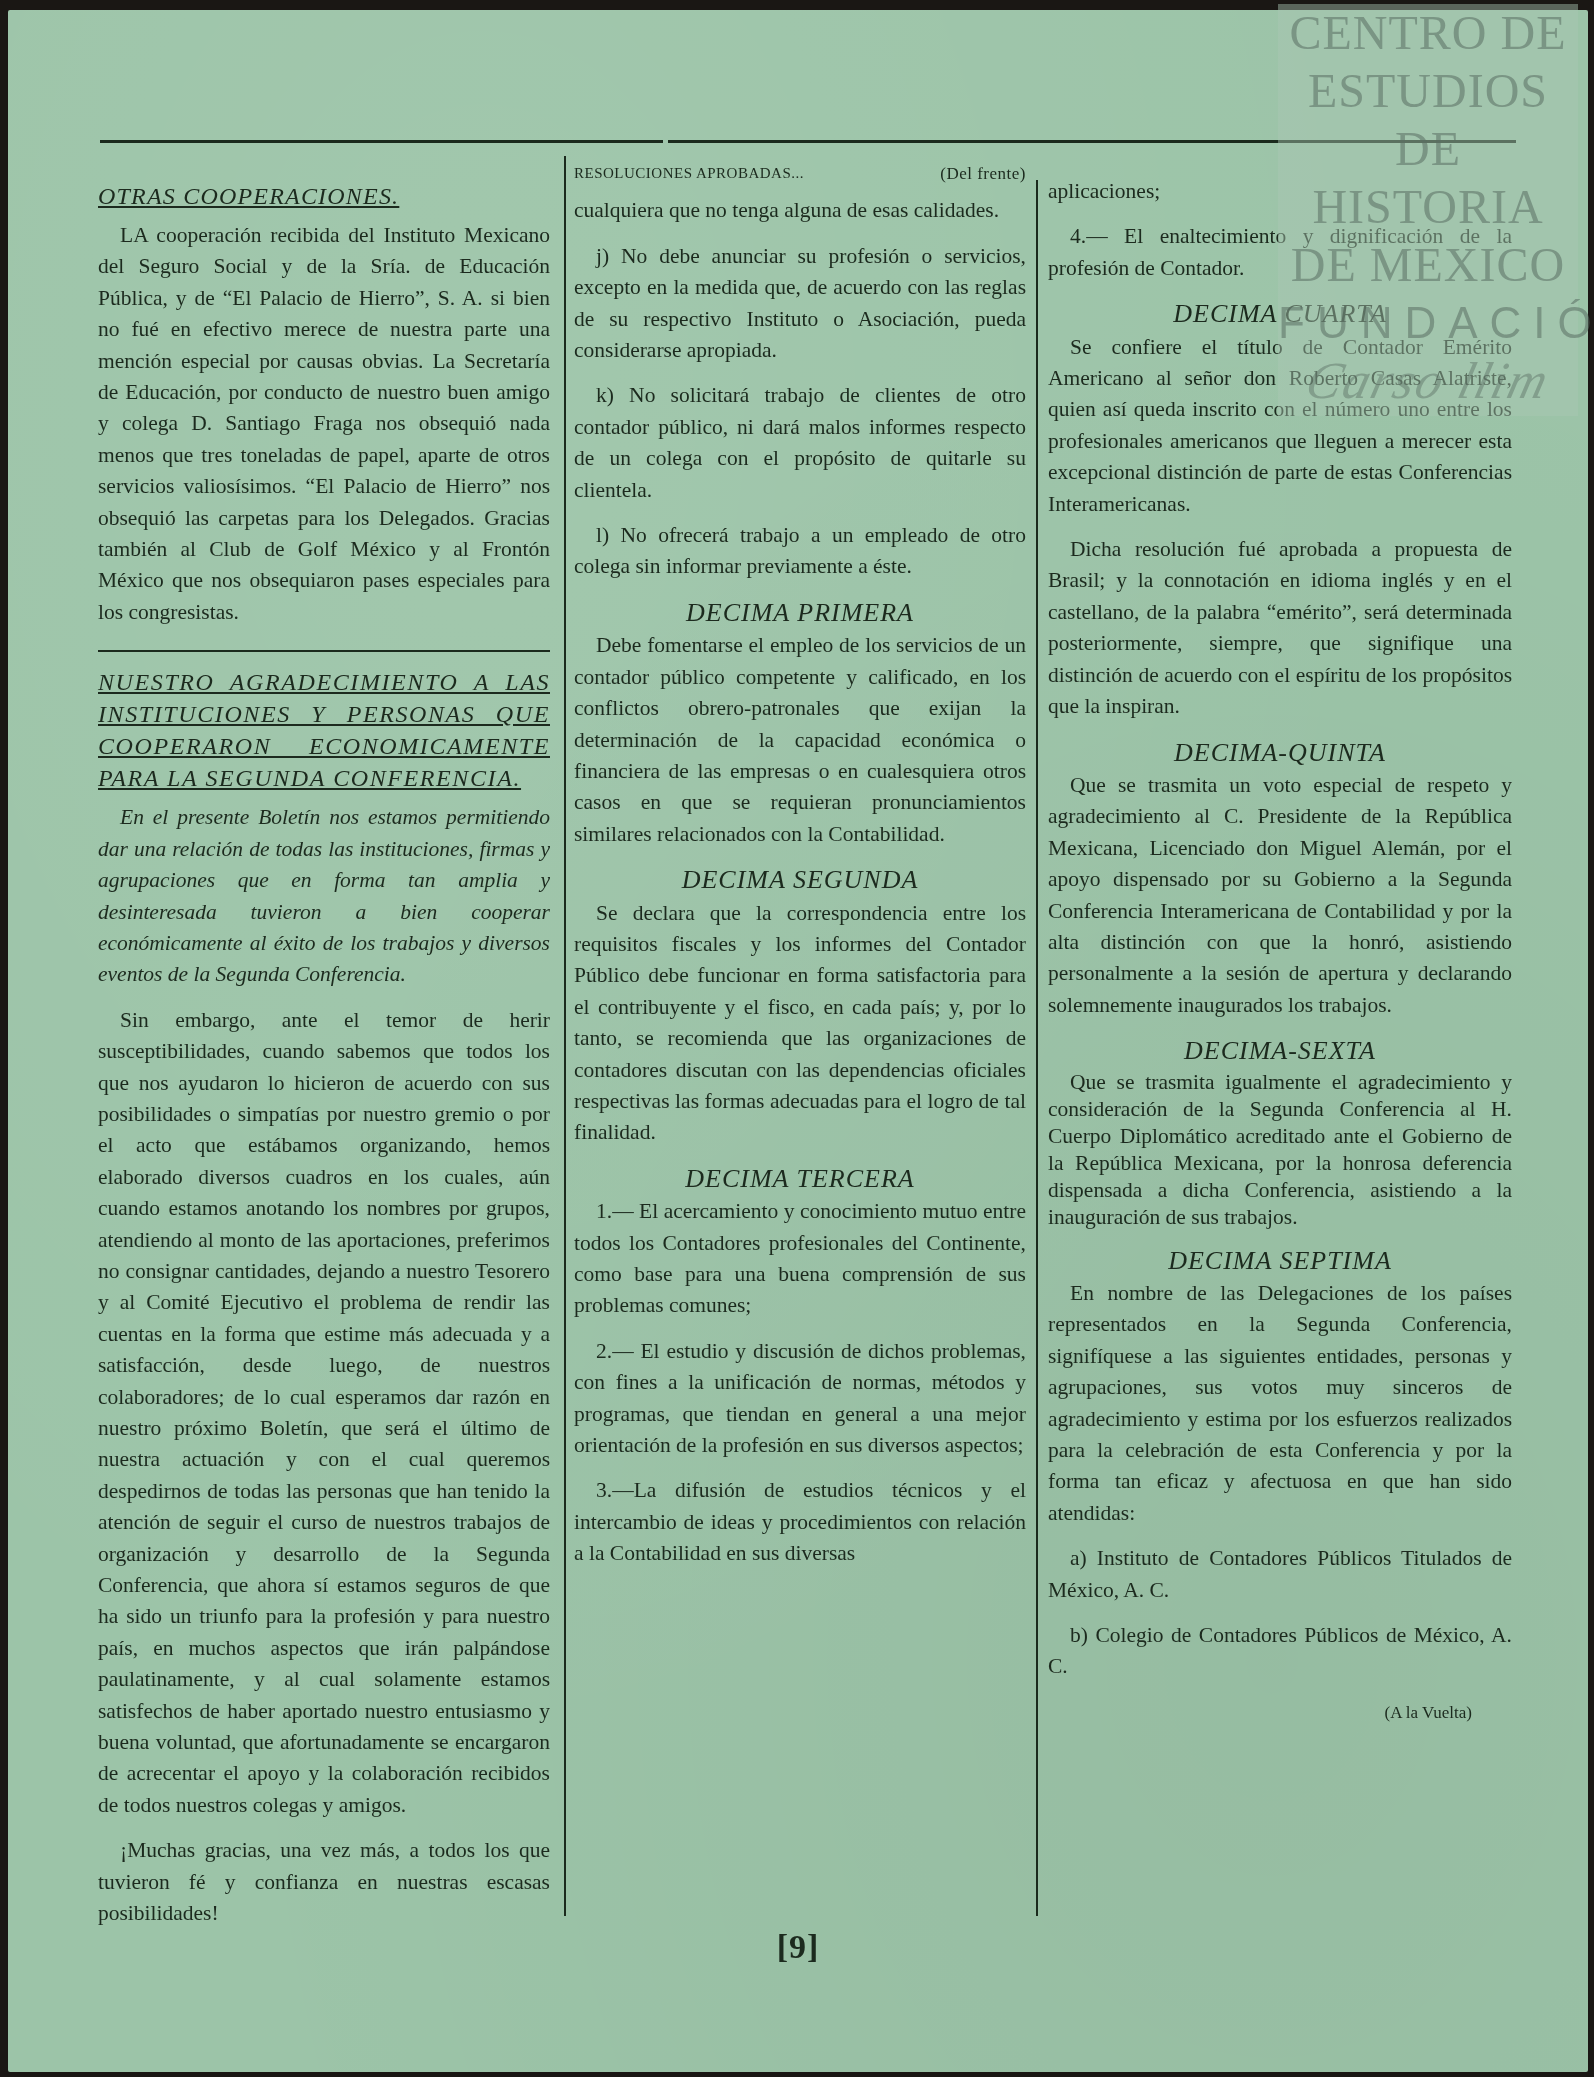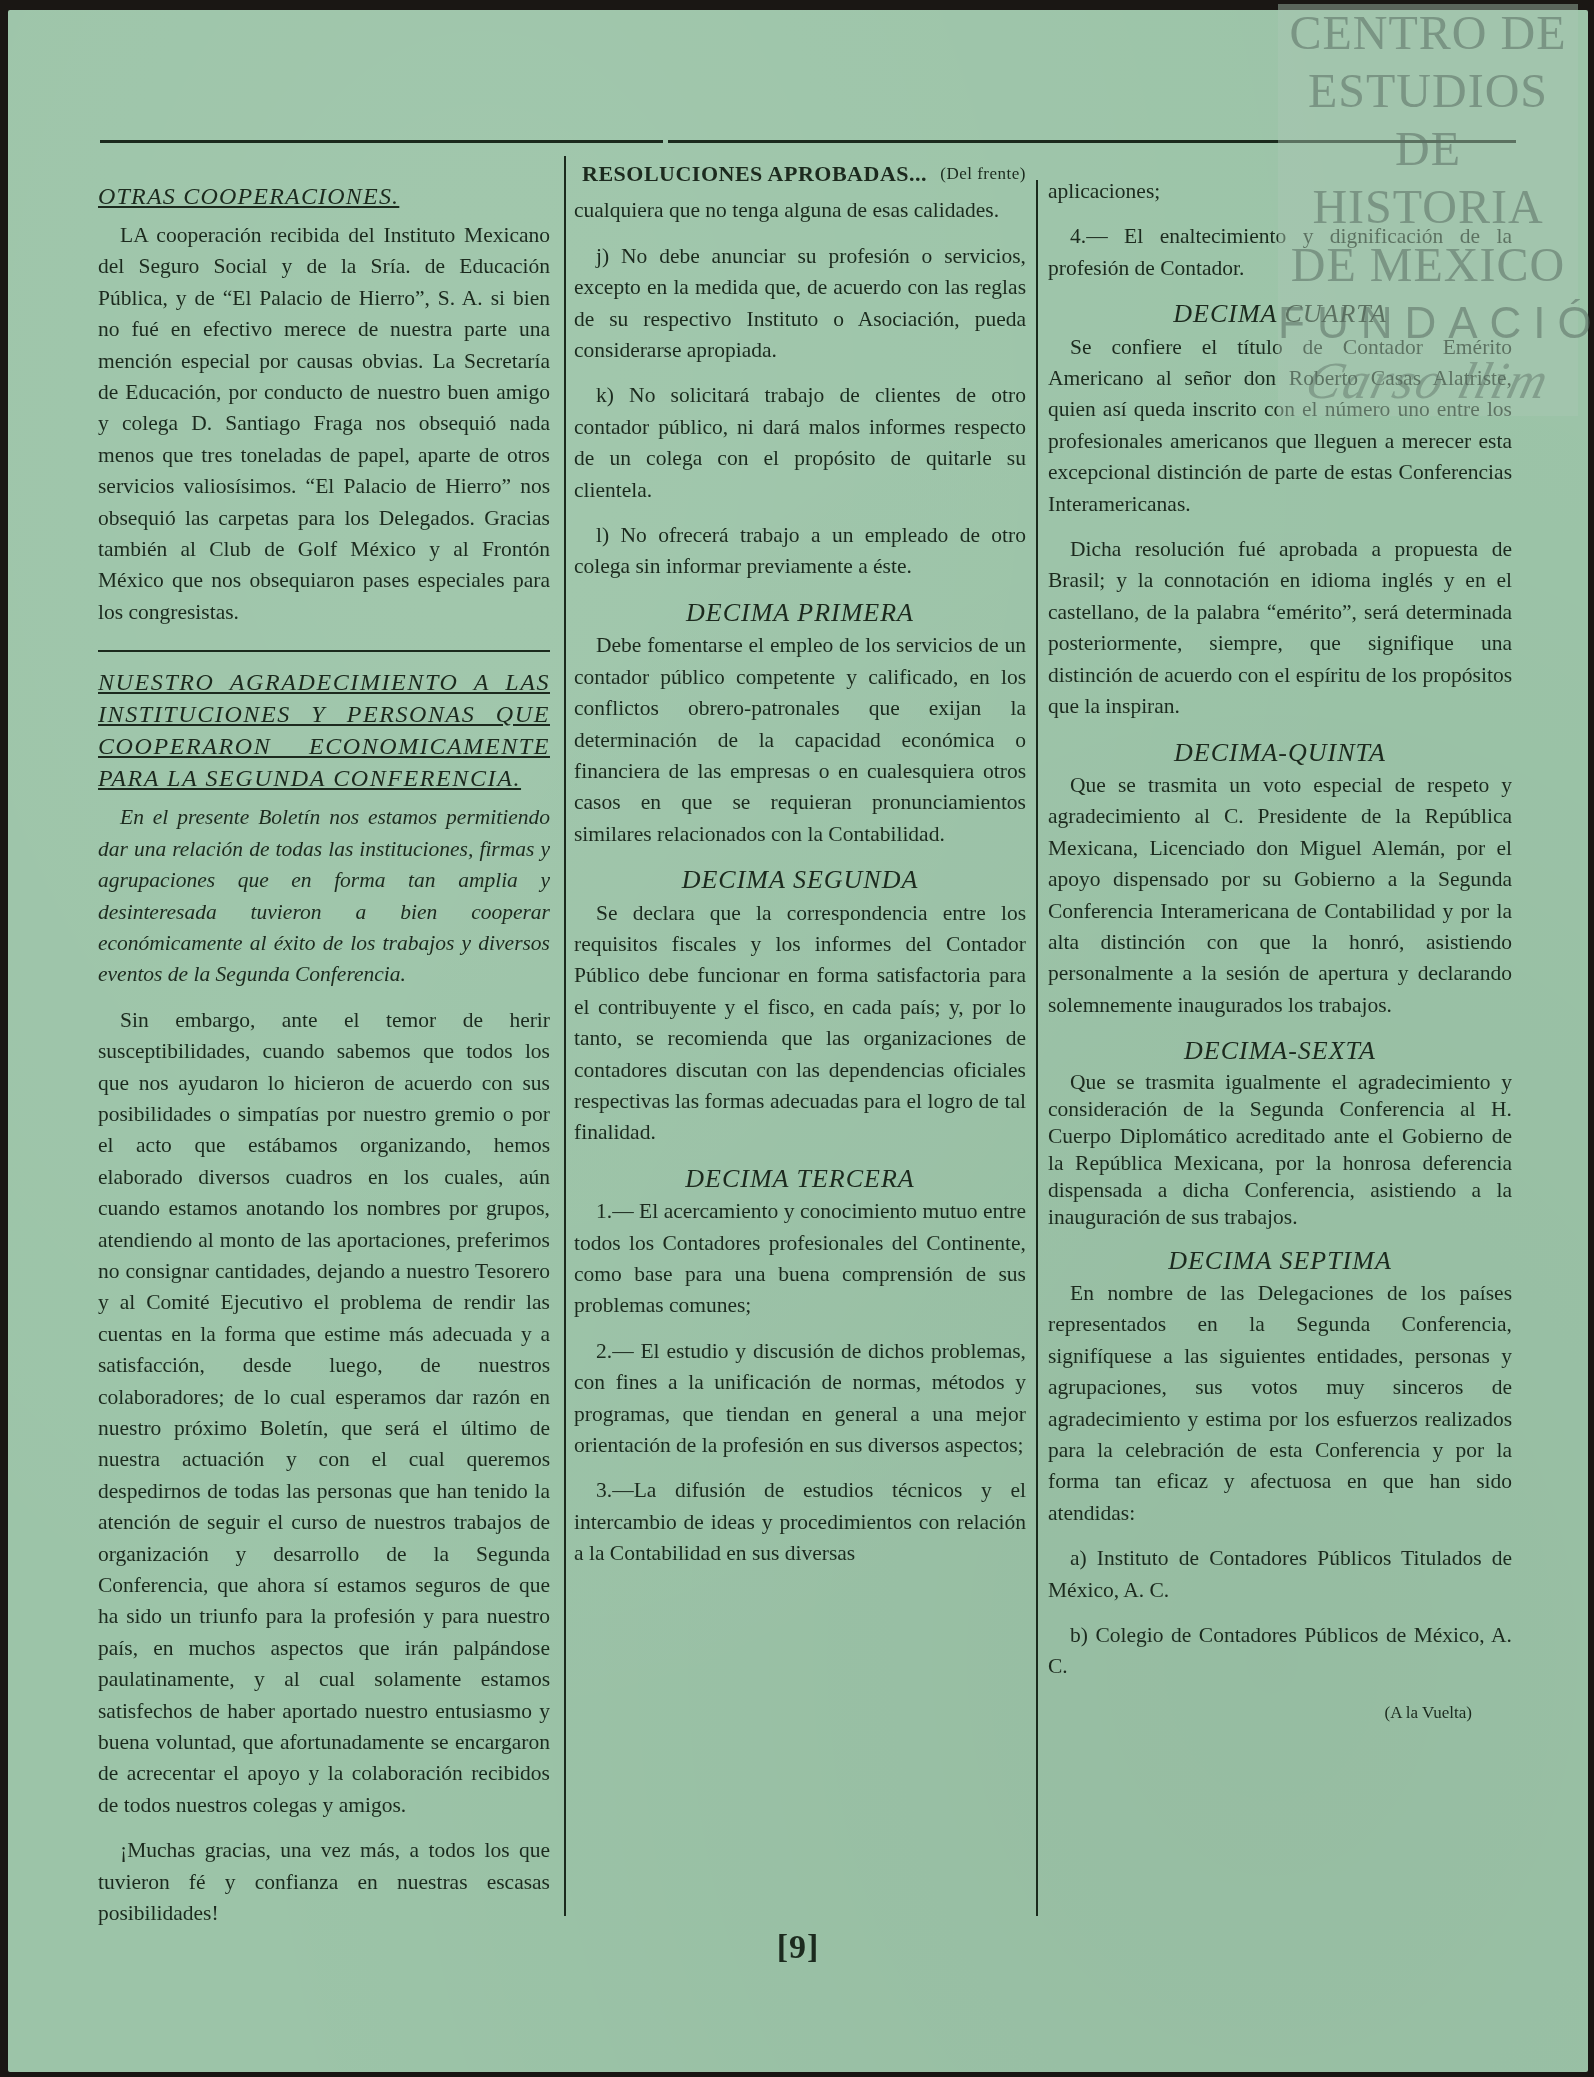--- a/index.html
+++ b/index.html
@@ -46,21 +46,21 @@
   .col p { margin: 0 0 14px 0; text-indent: 22px; }
   .col p.noind { text-indent: 0; }
   .col p.item { text-indent: 22px; }
   .h-italic {
     font-style: italic; font-size: 24px; letter-spacing: 1.2px; line-height: 32px;
     margin: 0 0 8px 0;
     text-decoration: underline;
   }
   .h-center { text-align: center; font-style: italic; font-size: 26px; letter-spacing: 1px; margin: 8px 0 2px 0; }
   .cont-head { font-size: 17px; letter-spacing: .5px; display: flex; justify-content: space-between; margin-bottom: 6px; }
-  .cont-head .b { font-weight: bold; font-size: 22px; margin-left: 8px; }
+  .cont-head .b { font-weight: normal; font-size: 15px; }
   .turn { text-align: right; font-size: 17px; padding-right: 40px; margin-top: 6px; }
   .page-num { position: absolute; left: 0; right: 0; top: 1918px; text-align: center; font-size: 34px; font-weight: bold; letter-spacing: 1px; }
 </style>
 </head>
 <body>
 
 <div class="paper">
 
   <div class="rule" style="left:92px; top:130px; width:563px;"></div>
   <div class="rule" style="left:660px; top:130px; width:848px;"></div>

